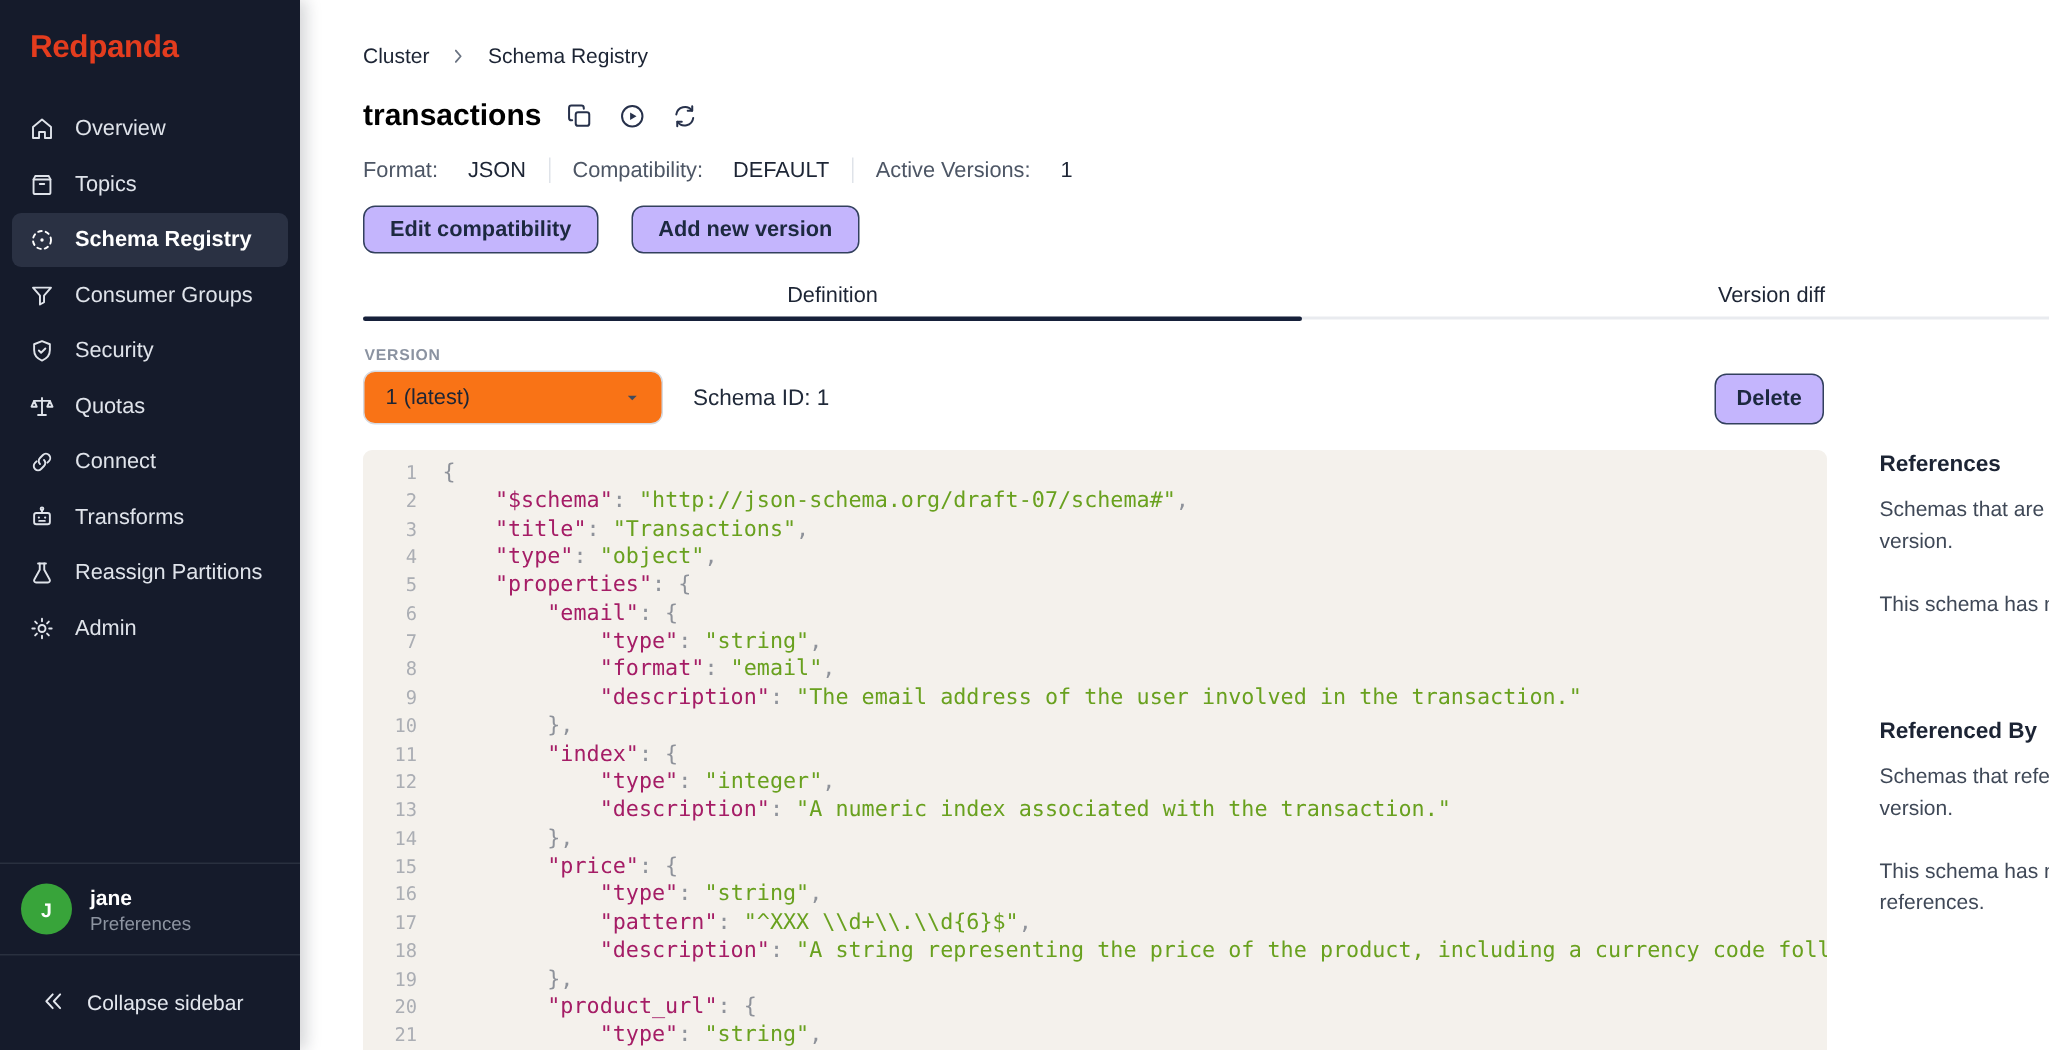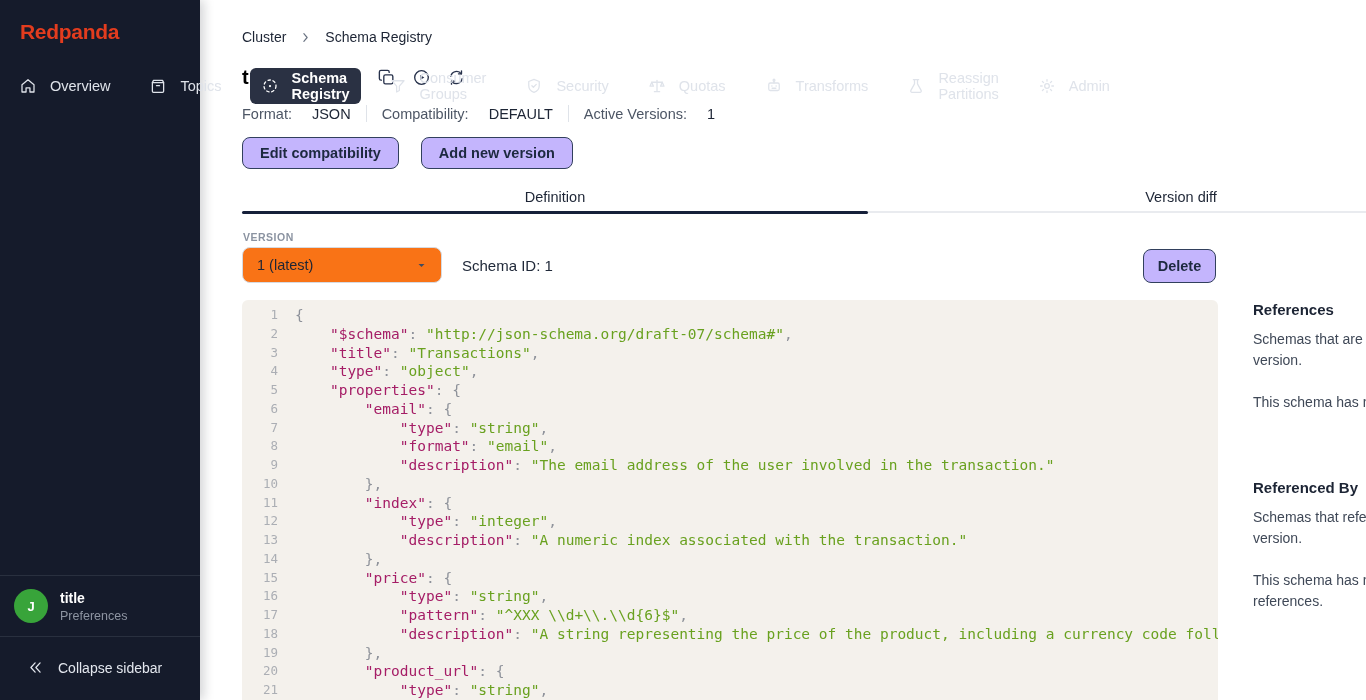--- a/index.html
+++ b/index.html
@@ -4,21 +4,21 @@
 <style>
   * { margin:0; padding:0; box-sizing:border-box; }
   html,body { width:1366px; height:700px; overflow:hidden; background:#fff;
               font-family:"Liberation Sans",sans-serif; position:relative; }
 
   
   .sidebar { position:absolute; left:0; top:0; width:200px; height:700px;
              background:#151b2b; color:#dfe3ea; display:flex; flex-direction:column;
              box-shadow:4px 0 10px rgba(15,20,35,.18); z-index:5; }
   .logo { padding:20px 20px 24px; font-size:21px; font-weight:700; color:#e33c1e; letter-spacing:-.3px; }
-  .nav { display:flex; flex-direction:row; gap:1px; }
+  .nav { display:flex; flex-direction:column; gap:1px; }
   .nav-item { height:36px; margin:0 8px; padding:0 11px; border-radius:6px; display:flex;
               align-items:center; gap:13px; font-size:14.5px; font-weight:500; color:#dfe3ea; cursor:pointer; }
   .nav-item.active { background:#2a3143; color:#fff; font-weight:600; }
   .nav-item svg { width:18px; height:18px; flex:none; }
   .side-bottom { margin-top:auto; }
   .side-divider { height:1px; background:#29303f; }
   .user-row { display:flex; align-items:center; gap:12px; padding:13px 14px; cursor:pointer; }
   .avatar { width:34px; height:34px; border-radius:50%; background:#38a43a; color:#fff;
             display:flex; align-items:center; justify-content:center; font-size:13px; font-weight:600; flex:none; }
   .user-name { font-size:14px; font-weight:600; color:#fff; }
@@ -129,20 +129,27 @@
           <path d="M12 4.5V19"></path>
           <path d="M8.5 19.5h7"></path>
           <path d="M5 7h14"></path>
           <path d="M5 7l-2.3 5.2h4.6z"></path>
           <path d="M19 7l-2.3 5.2h4.6z"></path>
         </svg>
         <span>Quotas</span>
       </div>
       <div class="nav-item">
         <svg viewBox="0 0 24 24" fill="none" stroke="currentColor" stroke-width="1.7" stroke-linecap="round" stroke-linejoin="round">
+          <path d="M10.2 13.8a3.8 3.8 0 0 1 0-5.4l2.6-2.6a3.8 3.8 0 0 1 5.4 5.4l-1.4 1.4"></path>
+          <path d="M13.8 10.2a3.8 3.8 0 0 1 0 5.4l-2.6 2.6a3.8 3.8 0 0 1-5.4-5.4l1.4-1.4"></path>
+        </svg>
+        <span>Connect</span>
+      </div>
+      <div class="nav-item">
+        <svg viewBox="0 0 24 24" fill="none" stroke="currentColor" stroke-width="1.7" stroke-linecap="round" stroke-linejoin="round">
           <rect x="5" y="8" width="14" height="10" rx="2"></rect>
           <path d="M12 5.5V8"></path>
           <circle cx="12" cy="4.2" r="1.2"></circle>
           <circle cx="9.2" cy="12" r="1" fill="currentColor" stroke="none"></circle>
           <circle cx="14.8" cy="12" r="1" fill="currentColor" stroke="none"></circle>
           <path d="M9.5 15h5"></path>
         </svg>
         <span>Transforms</span>
       </div>
       <div class="nav-item">
@@ -158,21 +165,21 @@
           <path d="M12 3.4v2.2M12 18.4v2.2M3.4 12h2.2M18.4 12h2.2M5.9 5.9l1.6 1.6M16.5 16.5l1.6 1.6M18.1 5.9l-1.6 1.6M7.5 16.5l-1.6 1.6"></path>
         </svg>
         <span>Admin</span>
       </div>
     </nav>
   <div class="side-bottom">
     <div class="side-divider"></div>
     <div class="user-row">
       <div class="avatar">J</div>
       <div>
-        <div class="user-name">title</div>
+        <div class="user-name">jane</div>
         <div class="user-sub">Preferences</div>
       </div>
     </div>
     <div class="side-divider"></div>
     <div class="collapse-row">
       <svg viewBox="0 0 24 24" fill="none" stroke="currentColor" stroke-width="1.8" stroke-linecap="round" stroke-linejoin="round">
           <path d="M11.5 5.5 5.5 12l6 6.5"></path>
           <path d="M18.5 5.5 12.5 12l6 6.5"></path>
         </svg>
       <span>Collapse sidebar</span>

